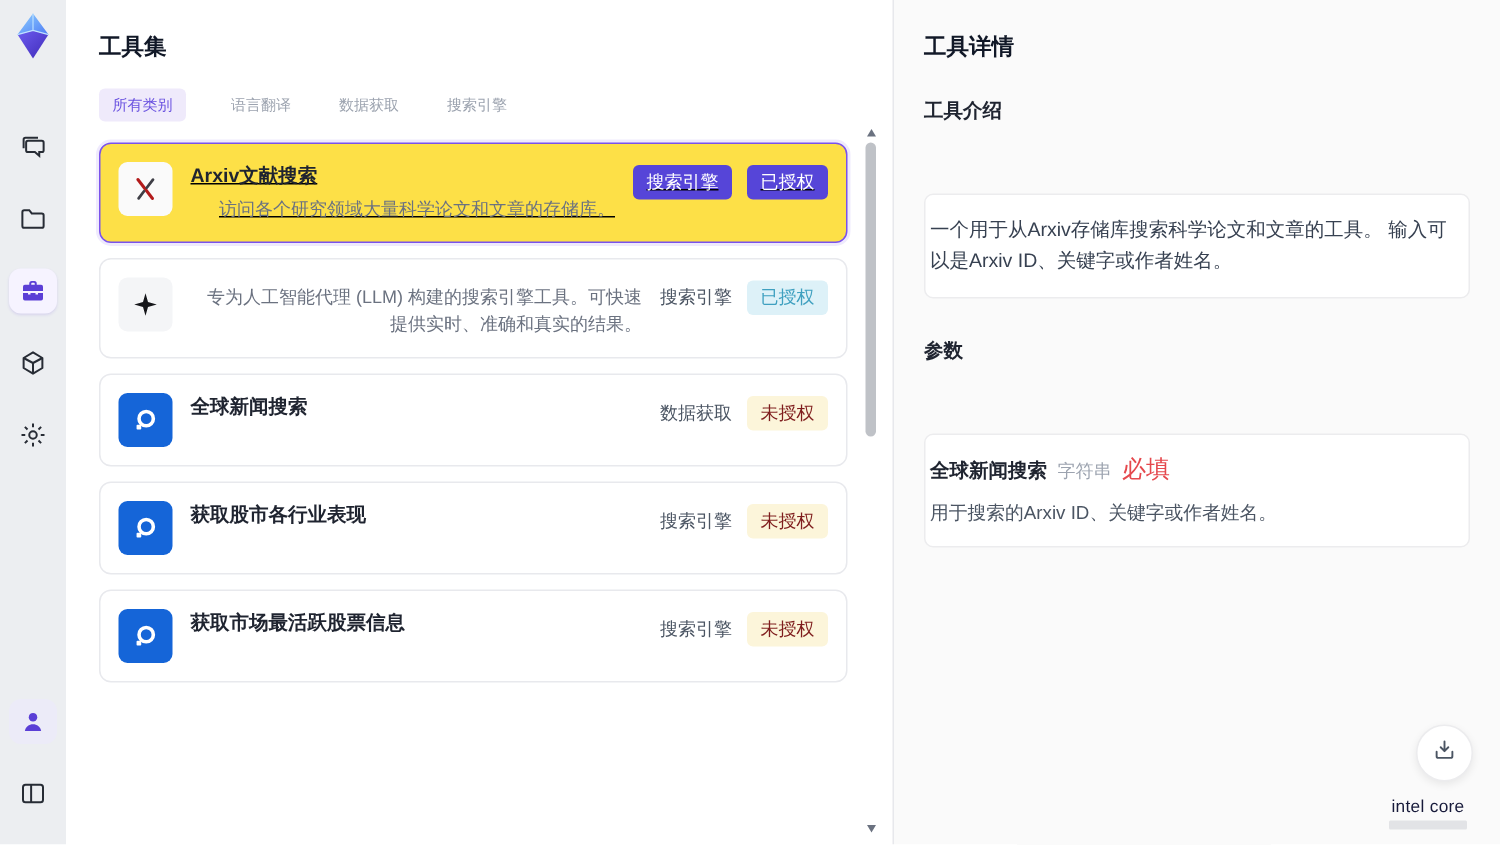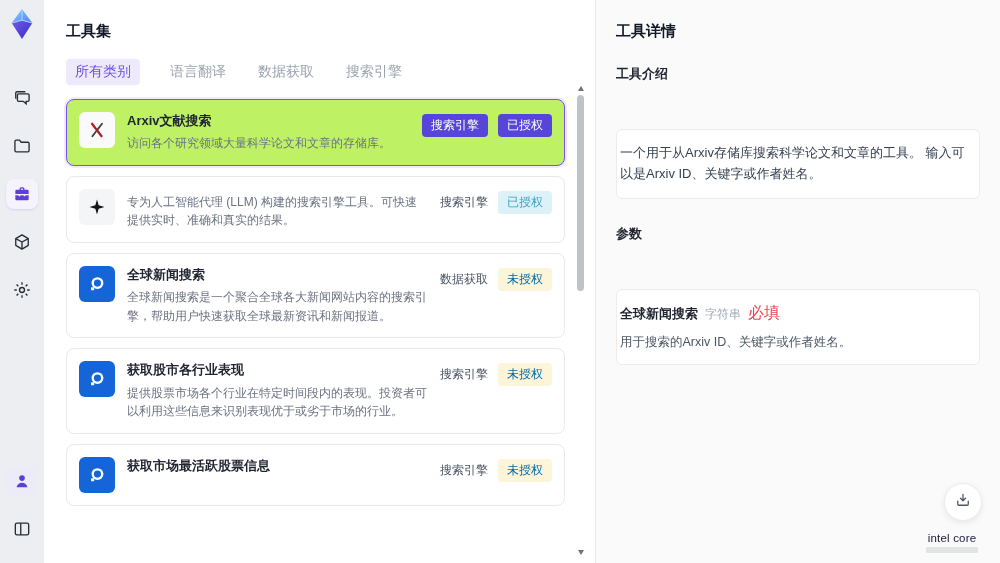--- a/index.html
+++ b/index.html
@@ -16,40 +16,40 @@
   .rail-item svg { display:block; }
   .rail-item.active { background:#f6f3ff; color:#5b3fd6; box-shadow:0 1px 2px rgba(91,63,214,.15); }
   .rail-spacer { flex:1; }
   .rail-item.user { color:#5b3fd6; background:#ecebf8; }
 
   
   .list-panel { width:552px; background:#fff; border-right:1px solid #e7e8ec;
     padding:16px 30px 0 22px; position:relative; flex-shrink:0; }
   .panel-title { font-size:15px; font-weight:bold; color:#111827; margin:6px 0 18px; }
   .tabs { display:flex; align-items:center; gap:28px; margin-bottom:14px; }
-  .tab { font-size:14px; color:#9ca3af; cursor:pointer; padding:4px 2px; white-space:nowrap; }
+  .tab { font-size:10px; color:#9ca3af; cursor:pointer; padding:4px 2px; white-space:nowrap; }
   .tab.active { color:#6a52e0; background:#efeafb; padding:4px 9px; border-radius:4px; }
 
   .tool-list { }
   .tool-card { display:flex; gap:12px; border:1px solid #e8e9ed; border-radius:8px;
     padding:12px; margin-bottom:10px; background:#fff; cursor:pointer; }
-  .tool-card.selected { border:1.5px solid #7a52ec; background:#bef264;
-    box-shadow:0 0 0 2px rgba(122,82,236,.12); }
+  .tool-card.selected { border:1.5px solid #7a52ec; background:#fde047;
+    box-shadow:0 0 0 2px rgba(122,82,236,.12);text-decoration:underline; }
   .tool-icon { width:36px; height:36px; border-radius:6px; background:#f4f5f7;
     display:flex; align-items:center; justify-content:center; flex-shrink:0; overflow:hidden; }
   .tool-icon.news-icon, .tool-icon.stock-icon { background:#1565d8; }
   .tool-icon.arxiv-icon { background:#fafafa; }
   .tool-main { flex:1; min-width:0; }
   .tool-name { font-size:13px; font-weight:bold; color:#1f2430; line-height:1.4; }
-  .tool-desc { font-size:12px; color:#6b7280; line-height:1.55; margin-top:4px; }
+  .tool-desc { font-size:12px; color:#6b7280; line-height:1.55; margin-top:4px;text-align:right; }
   .tool-side { display:flex; align-items:flex-start; gap:10px; padding-top:2px; flex-shrink:0; }
   .chip { font-size:12px; padding:3px 9px; border-radius:4px; white-space:nowrap; }
   .chip-solid { background:#5645d8; color:#fff; }
   .chip-auth { background:#ddf1f8; color:#3fa0c0; }
-  .chip-unauth { background:#fcf5da; color:#0369a1; }
+  .chip-unauth { background:#fcf5da; color:#7f1d1d; }
   .cat-text { font-size:12px; color:#4b5563; padding:3px 0; white-space:nowrap; }
 
   
   .scrollbar { position:absolute; top:86px; bottom:8px; right:10px; width:8px; }
   .sb-arrow { position:absolute; left:1px; width:0; height:0; border-left:3px solid transparent;
     border-right:3px solid transparent; }
   .sb-arrow.up { top:0; border-bottom:5px solid #6b7280; }
   .sb-arrow.down { bottom:0; border-top:5px solid #6b7280; }
   .sb-thumb { position:absolute; top:9px; left:0; width:7px; height:196px;
     background:#bfc2c7; border-radius:4px; cursor:pointer; }
@@ -202,37 +202,35 @@
   </div>
         <div class="tool-card">
     <div class="tool-icon news-icon">
             <svg viewBox="0 0 24 24" width="22" height="22">
               <circle cx="12.5" cy="11" r="5.2" fill="none" stroke="#fff" stroke-width="2.6"></circle>
               <rect x="5.5" y="15.5" width="3.4" height="3.4" rx="0.6" fill="#fff"></rect>
             </svg>
           </div>
     <div class="tool-main">
       <div class="tool-name">全球新闻搜索</div>
-      <div class="tool-desc">全球新闻搜索是一个聚合全球各大新闻网站内容的搜索引擎，帮助用户快速获取全球最新资讯和新闻报道。</div>
     </div>
     <div class="tool-side">
       <span class="cat cat-text">数据获取</span>
       <span class="status chip chip-unauth">未授权</span>
     </div>
   </div>
         <div class="tool-card">
     <div class="tool-icon stock-icon">
             <svg viewBox="0 0 24 24" width="22" height="22">
               <circle cx="12.5" cy="11" r="5.2" fill="none" stroke="#fff" stroke-width="2.6"></circle>
               <rect x="5.5" y="15.5" width="3.4" height="3.4" rx="0.6" fill="#fff"></rect>
             </svg>
           </div>
     <div class="tool-main">
       <div class="tool-name">获取股市各行业表现</div>
-      <div class="tool-desc">提供股票市场各个行业在特定时间段内的表现。投资者可以利用这些信息来识别表现优于或劣于市场的行业。</div>
     </div>
     <div class="tool-side">
       <span class="cat cat-text">搜索引擎</span>
       <span class="status chip chip-unauth">未授权</span>
     </div>
   </div>
         <div class="tool-card">
     <div class="tool-icon stock-icon">
             <svg viewBox="0 0 24 24" width="22" height="22">
               <circle cx="12.5" cy="11" r="5.2" fill="none" stroke="#fff" stroke-width="2.6"></circle>

